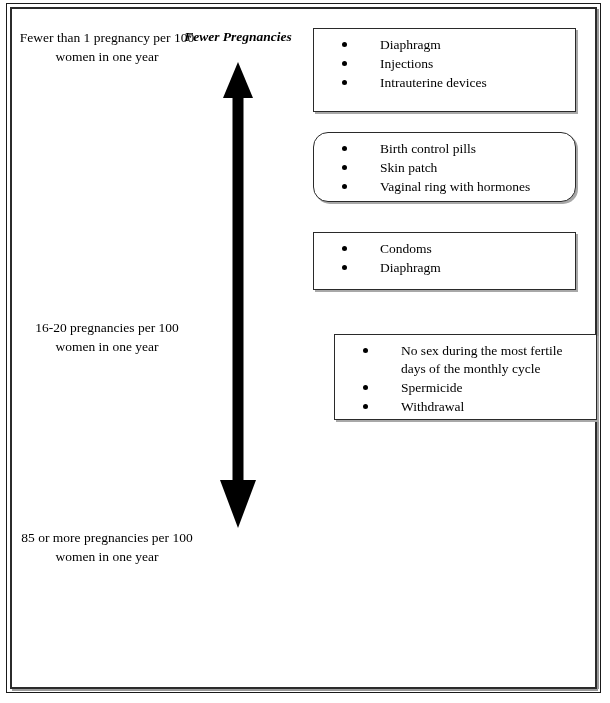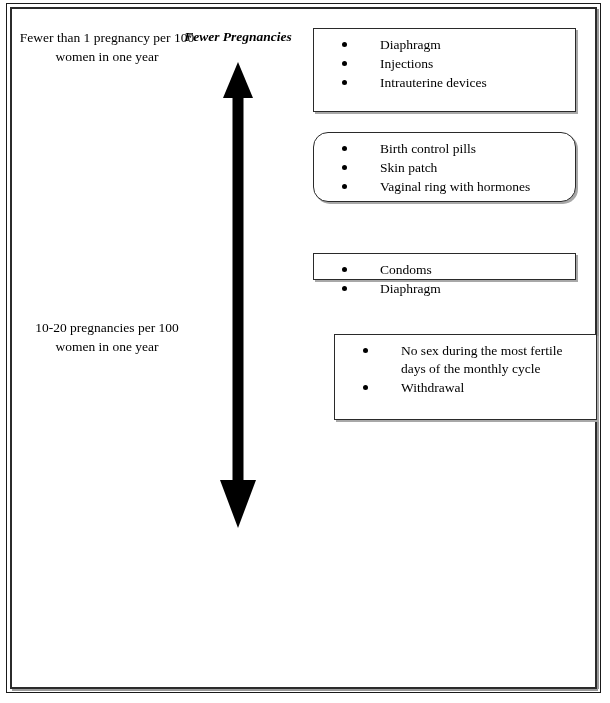--- a/index.html
+++ b/index.html
@@ -98,21 +98,21 @@
   .method-box {
     position: absolute;
     left: 313px;
     box-sizing: border-box;
     border: 1px solid #2a2a2a;
     background: #ffffff;
     box-shadow: 2px 2px 0 0 #a8a8a8;
   }
   #box-1 { top: 28px;  width: 263px; height: 84px; }
   #box-2 { top: 132px; width: 263px; height: 70px; border-radius: 15px; }
-  #box-3 { top: 253px; width: 263px; height: 27px; }
+  #box-3 { top: 232px; width: 263px; height: 58px; }
   #box-4 { top: 334px; width: 263px; height: 86px; margin-left: 21px; }
   #box-5 { top: 517px; width: 263px; height: 92px; }
 
   .method-list {
     margin: 0;
     padding: 7px 6px 0 0;
     list-style: none;
   }
   #box-5 .method-list {
     padding-top: 34px;
@@ -143,22 +143,23 @@
 
 <div id="page">
 
   <div class="frame-outer"></div>
   <div class="frame-shadow-r"></div>
   <div class="frame-shadow-b"></div>
   <div class="frame-inner"></div>
 
   <div class="scale-label" id="label-top">Fewer than 1 pregnancy per 100 women in one year</div>
 
-  <div class="scale-label" id="label-middle">10-20 pregnancies per 100 women in one year</div>
-
+  <div class="scale-label" id="label-middle">16-20 pregnancies per 100 women in one year</div>
+
+  <div class="scale-label" id="label-bottom">85 or more pregnancies per 100 women in one year</div>
 
   <div class="arrow-caption" id="caption-fewer">Fewer Pregnancies</div>
 
 
   <div id="arrow">
     <svg width="50" height="466" viewBox="0 0 50 466" xmlns="http://www.w3.org/2000/svg">
       <polygon points="25,0 40,36 10,36" fill="#000000"></polygon>
       <rect x="19.5" y="30" width="11" height="404" fill="#000000"></rect>
       <polygon points="25,466 7,418 43,418" fill="#000000"></polygon>
     </svg>
@@ -212,19 +213,23 @@
   </div>
 
   <div class="method-box" id="box-4">
     <ul class="method-list">
       <li class="method-item">
         <span class="bullet"></span>
         <span class="txt">No sex during the most fertile days of the monthly cycle</span>
       </li>
       <li class="method-item">
         <span class="bullet"></span>
+        <span class="txt">Spermicide</span>
+      </li>
+      <li class="method-item">
+        <span class="bullet"></span>
         <span class="txt">Withdrawal</span>
       </li>
     </ul>
   </div>
 
 
 </div>
 
 </body></html>

